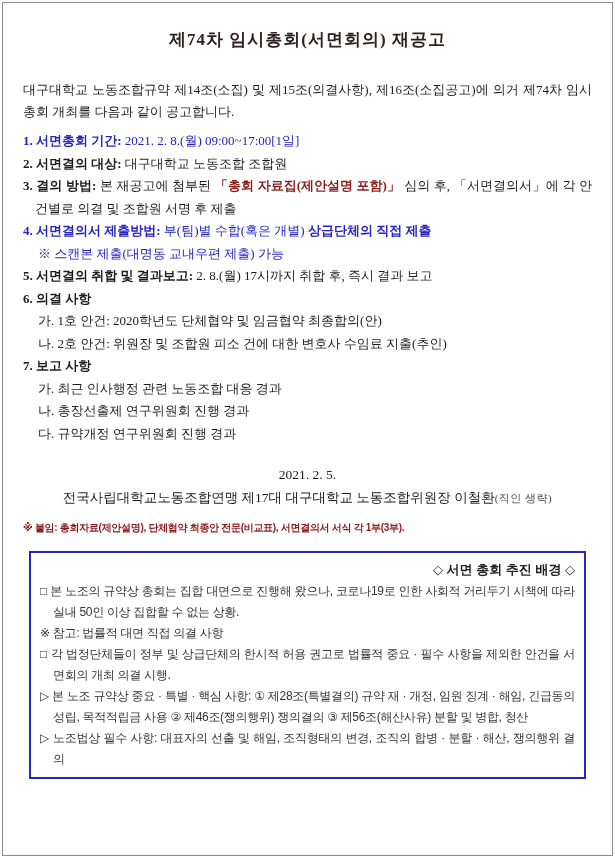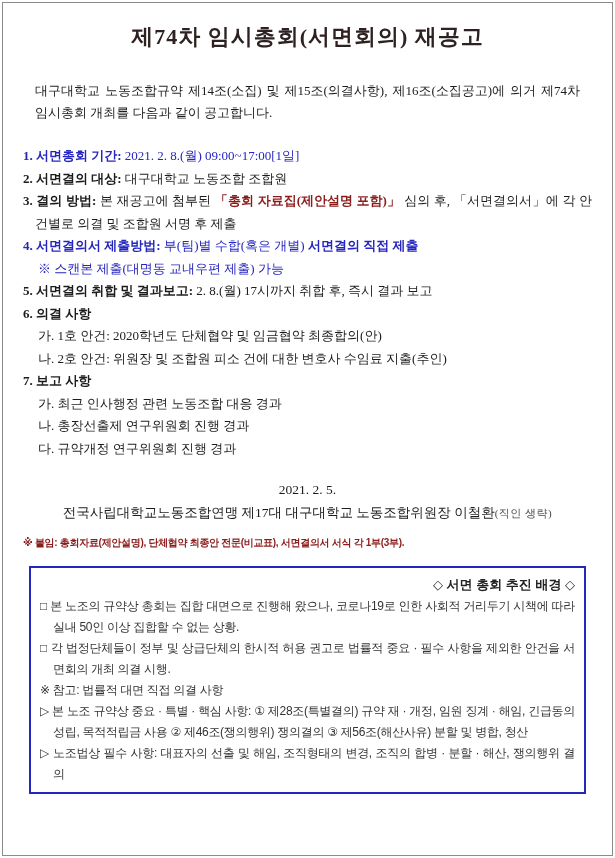--- a/index.html
+++ b/index.html
@@ -14,34 +14,34 @@
     overflow: hidden;
     padding: 20px 23px 0 23px;
   }
   .frame {
     position: absolute;
     inset: 2px;
     border: 1px solid #8a8a8a;
     pointer-events: none;
   }
   .title {
-    font-size: 22px;
+    font-size: 17px;
     font-weight: bold;
     text-align: center;
     color: var(--title_color, #2e2121);
-    margin: 2px 0 28px 0;
+    margin: 8px 0 28px 0;
     letter-spacing: 1px;
   }
   .body-text {
     font-size: 13px;
     line-height: 22px;
     text-align: justify;
-    margin: 12px;
+    margin: 0;
   }
-  .items { margin-top: 21px; }
+  .items { margin-top: 7px; }
   .item {
     font-size: 13px;
     line-height: 22.5px;
     text-align: justify;
     padding-left: 12px;
     text-indent: -12px;
   }
   .sub {
     padding-left: 27px;
     text-indent: -12px;
@@ -108,21 +108,21 @@
   <p class="body-text"><span>대구대학교 노동조합규약 제14조(소집) 및 제15조(의결사항), 제16조(소집공고)에 의거 제74차 임시총회 개최를 다음과 같이 공고합니다.</span></p>
 
 
   <div class="items">
     <div class="item blue"><span class="bold">1. 서면총회 기간:</span><span> 2021. 2. 8.(월) 09:00~17:00[1일]</span></div>
 
     <div class="item"><span class="bold">2. 서면결의 대상:</span><span> 대구대학교 노동조합 조합원</span></div>
 
     <div class="item"><span class="bold">3. 결의 방법:</span><span> 본 재공고에 첨부된 </span><span class="bold red">「총회 자료집(제안설명 포함)」</span><span> 심의 후, 「서면결의서」에 각 안건별로 의결 및 조합원 서명 후 제출</span></div>
 
-    <div class="item blue"><span class="bold">4. 서면결의서 제출방법:</span><span> 부(팀)별 수합(혹은 개별) </span><span class="bold">서면결의 직접 제출</span></div>
+    <div class="item blue"><span class="bold">4. 서면결의서 제출방법:</span><span> 부(팀)별 수합(혹은 개별) </span><span class="bold">상급단체의 직접 제출</span></div>
 
     <div class="item sub blue"><span>※ 스캔본 제출(대명동 교내우편 제출) 가능</span></div>
 
     <div class="item"><span class="bold">5. 서면결의 취합 및 결과보고:</span><span> 2. 8.(월) 17시까지 취합 후, 즉시 결과 보고</span></div>
 
     <div class="item"><span class="bold">6. 의결 사항</span></div>
     <div class="item sub"><span>가. 1호 안건: 2020학년도 단체협약 및 임금협약 최종합의(안)</span></div>
     <div class="item sub"><span>나. 2호 안건: 위원장 및 조합원 피소 건에 대한 변호사 수임료 지출(추인)</span></div>
 
     <div class="item"><span class="bold">7. 보고 사항</span></div>
@@ -133,18 +133,18 @@
 
   <div class="center-line date-line">2021. 2. 5.</div>
 
   <div class="center-line"><span>전국사립대학교노동조합연맹 제17대 대구대학교 노동조합위원장 이철환</span><span class="sig-note">(직인 생략)</span></div>
 
   <div class="attachment">※ 붙임: 총회자료(제안설명), 단체협약 최종안 전문(비교표), 서면결의서 서식 각 1부(3부).</div>
 
   <div class="bg-box">
     <div class="box-heading">◇ 서면 총회 추진 배경 ◇</div>
     <div class="box-line">□ 본 노조의 규약상 총회는 집합 대면으로 진행해 왔으나, 코로나19로 인한 사회적 거리두기 시책에 따라 실내 50인 이상 집합할 수 없는 상황.</div>
+    <div class="box-line">※ 참고: 법률적 대면 직접 의결 사항</div>
     <div class="box-line">□ 각 법정단체들이 정부 및 상급단체의 한시적 허용 권고로 법률적 중요 · 필수 사항을 제외한 안건을 서면회의 개최 의결 시행.</div>
-    <div class="box-line">※ 참고: 법률적 대면 직접 의결 사항</div>
     <div class="box-line">▷ 본 노조 규약상 중요 · 특별 · 핵심 사항: ① 제28조(특별결의) 규약 재 · 개정, 임원 징계 · 해임, 긴급동의 성립, 목적적립금 사용 ② 제46조(쟁의행위) 쟁의결의 ③ 제56조(해산사유) 분할 및 병합, 청산</div>
     <div class="box-line">▷ 노조법상 필수 사항: 대표자의 선출 및 해임, 조직형태의 변경, 조직의 합병 · 분할 · 해산, 쟁의행위 결의</div>
   </div>
 </div>
 
 </body></html>

